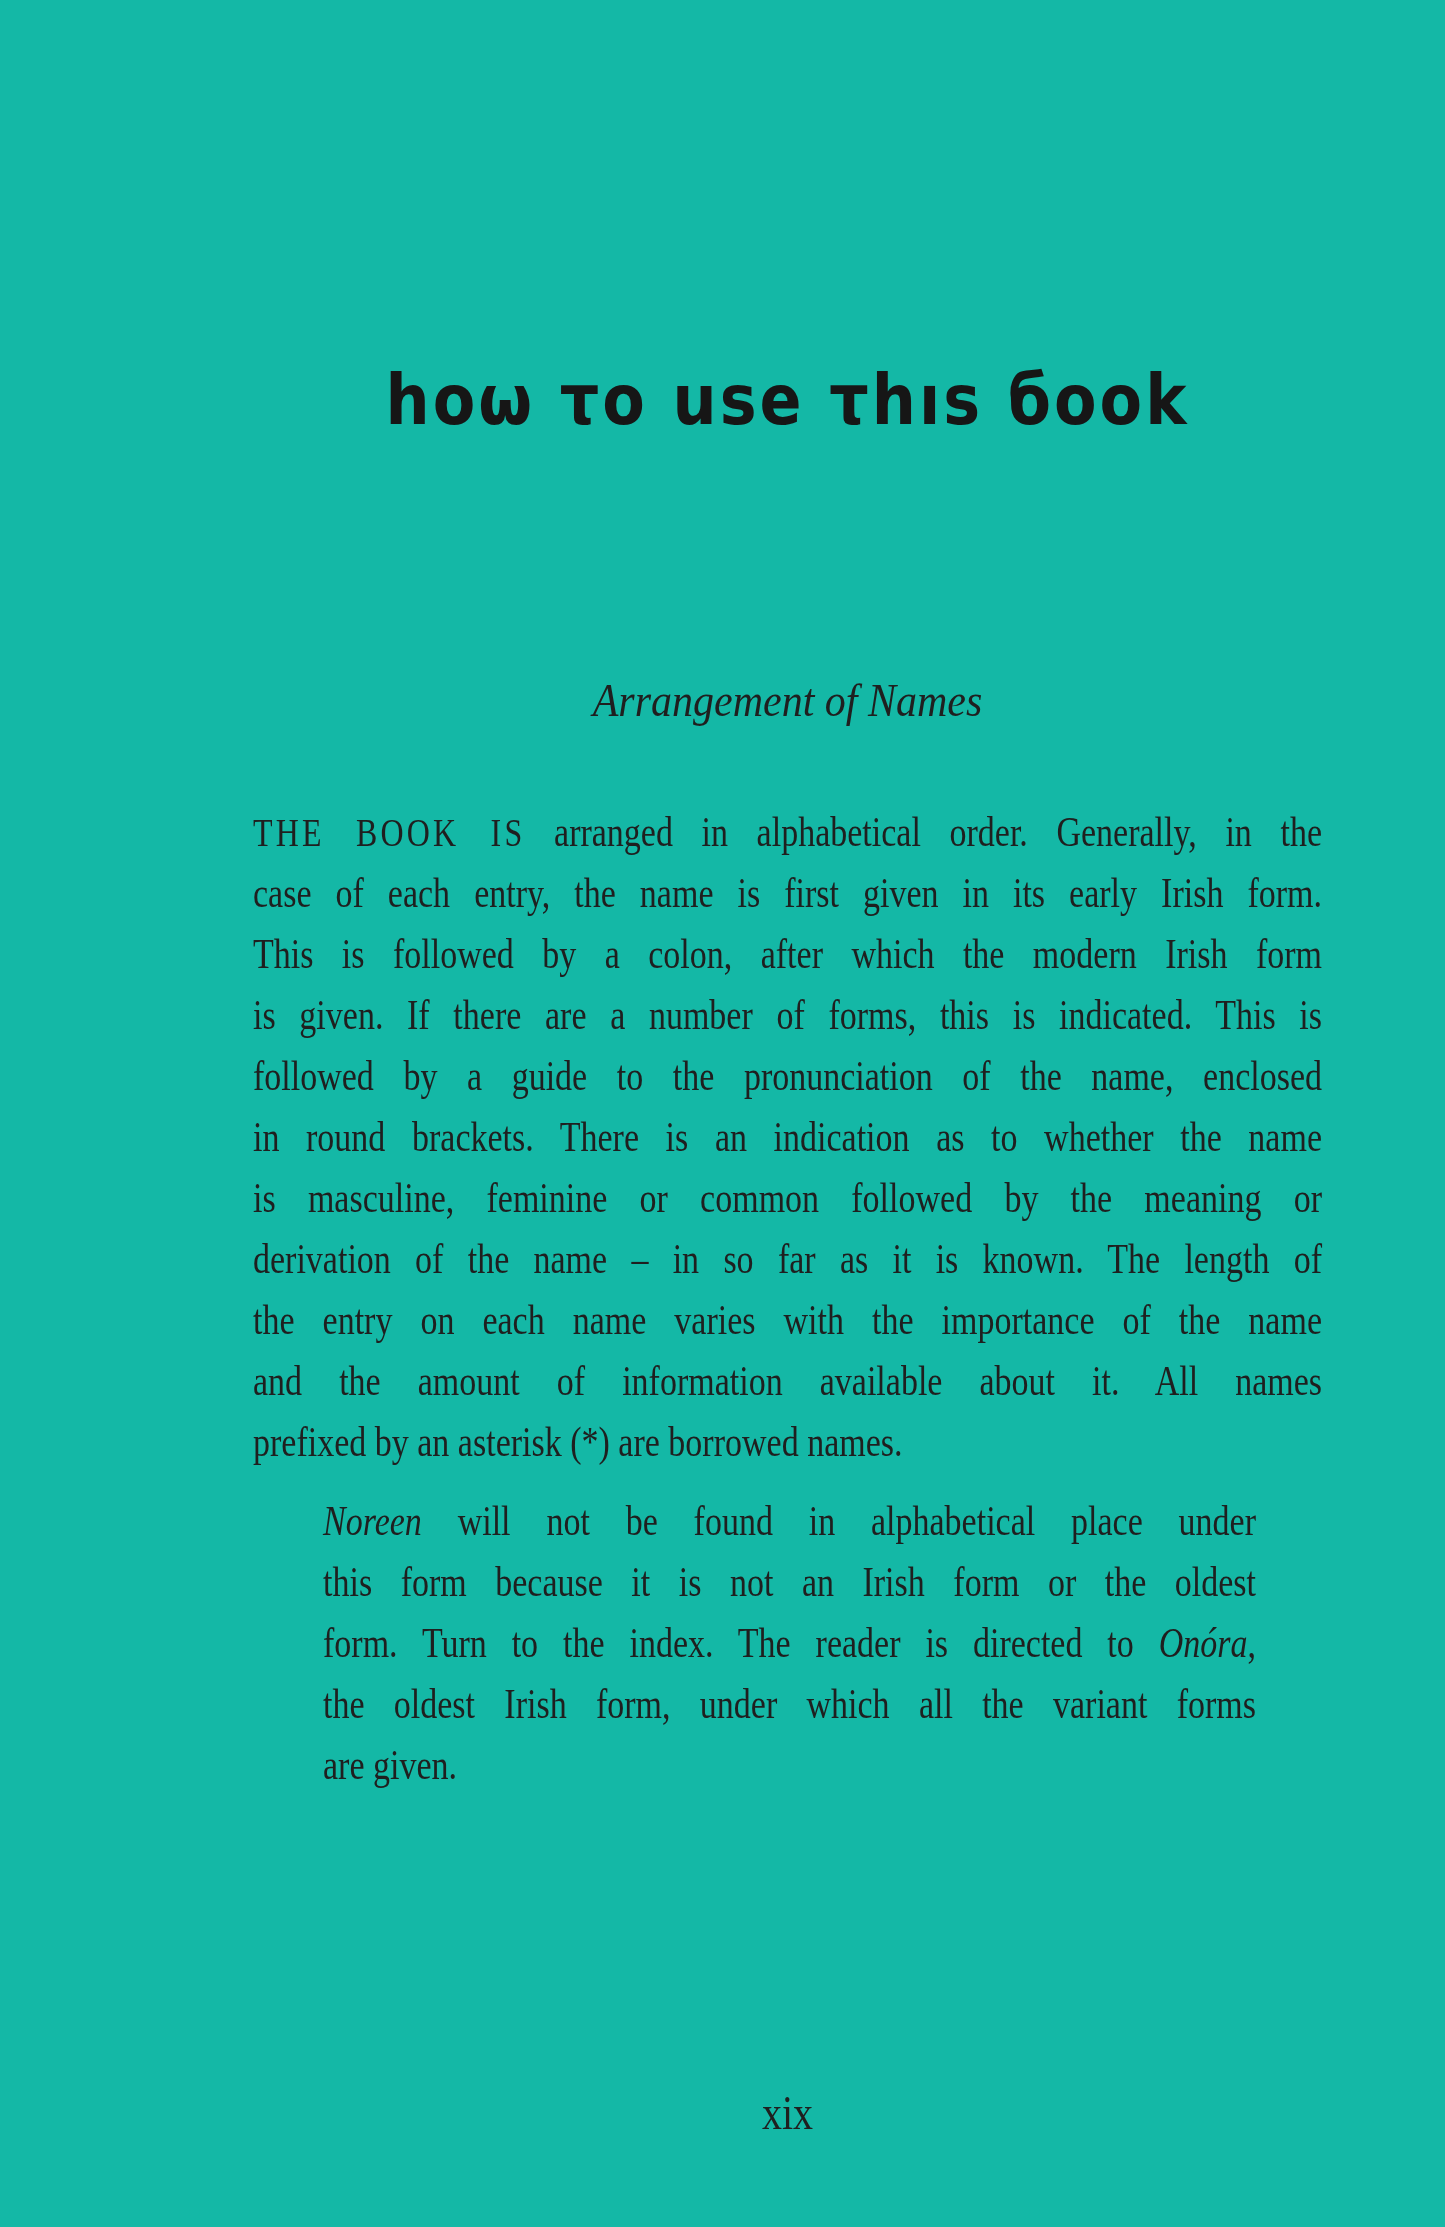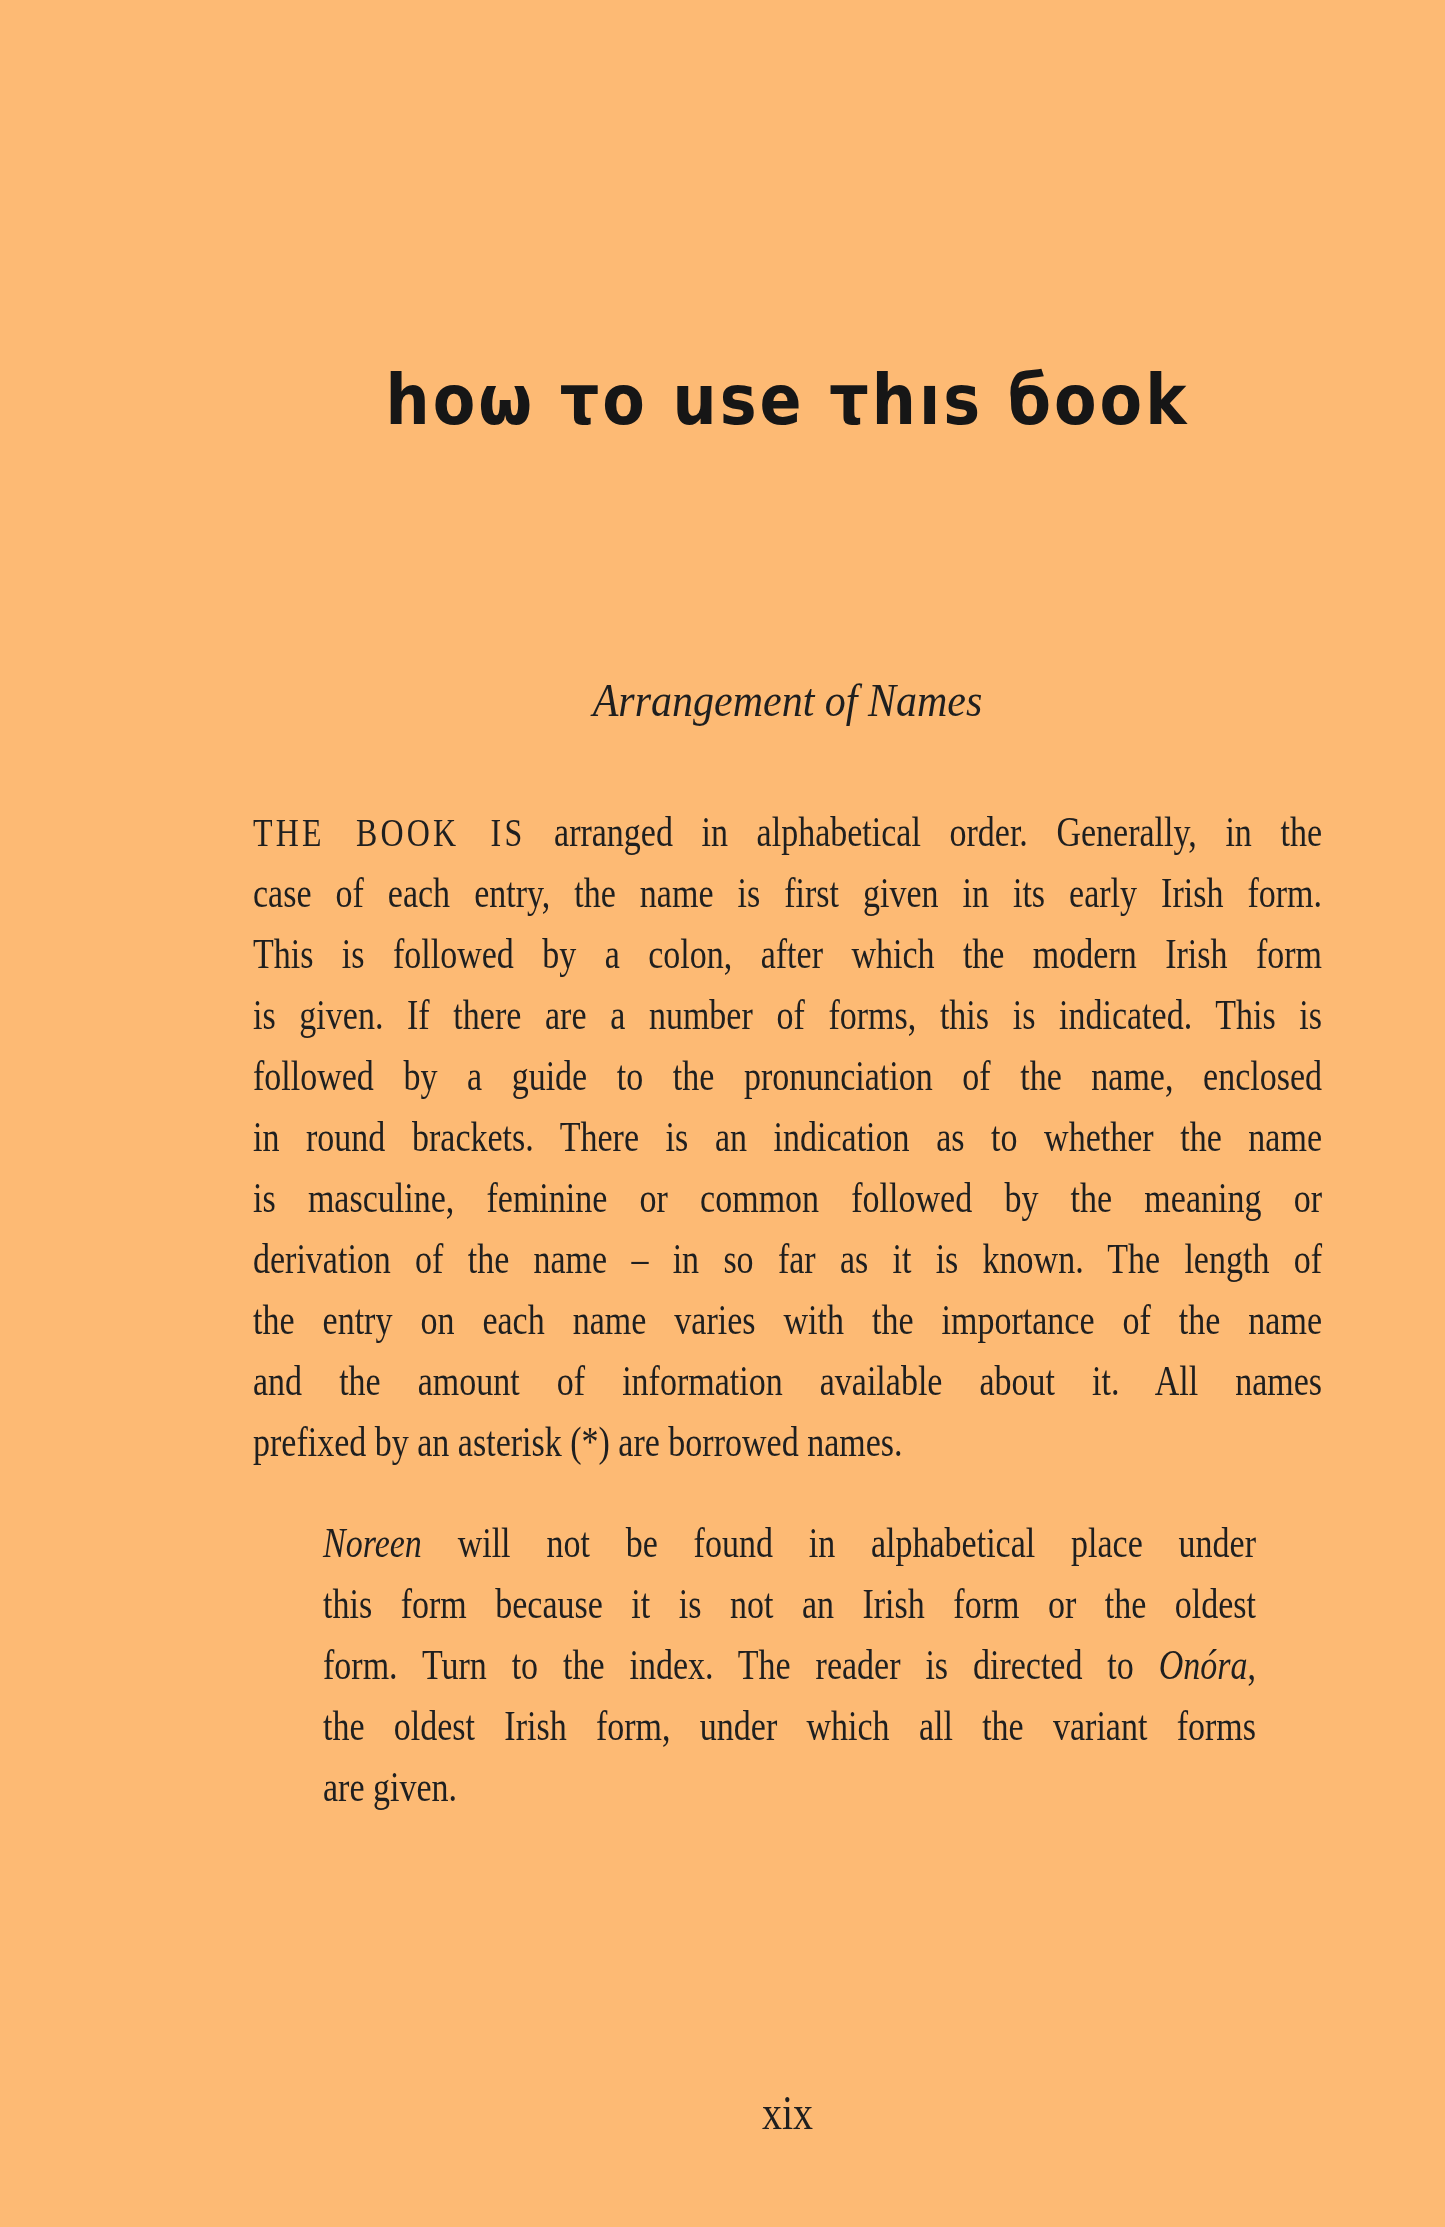--- a/index.html
+++ b/index.html
@@ -4,21 +4,21 @@
 <style>
   html, body { margin: 0; padding: 0; }
   body {
     width: 1445px; height: 2227px;
     background: #ffffff;
     font-family: "Liberation Serif", "DejaVu Serif", serif;
   }
   .page {
     position: relative;
     width: 1445px; height: 2227px;
-    background: #fdba74;
+    background: #14b8a6;
     color: #1f1f1f;
     overflow: hidden;
   }
   
   .title-wrap {
     position: absolute; top: 358px; left: 253px; width: 1069px;
     text-align: center;
     font-family: "DejaVu Sans", sans-serif;
     font-weight: bold;
     font-size: 62px;
@@ -41,21 +41,21 @@
   }
   .para { margin: 0; }
   .line {
     height: 61px;
     line-height: 61px;
     white-space: normal;
     transform: scaleY(1.26);
   }
   .line.j { text-align: justify; text-align-last: justify; }
   .line.ind { padding-left: 69px; }
-  .blockquote { margin-top: 40px; padding-left: 70px; padding-right: 66px; }
+  .blockquote { margin-top: 18px; padding-left: 70px; padding-right: 66px; }
   .s-r { font-style: normal; }
   .s-i { font-style: italic; }
   .s-caps { letter-spacing: 0.10em; font-size: 0.94em; }
   .page-num {
     position: absolute; top: 2088px; left: 253px; width: 1069px;
     text-align: center;
     font-size: 40px;
     line-height: 50px;
     transform: scaleY(1.2);
   }

